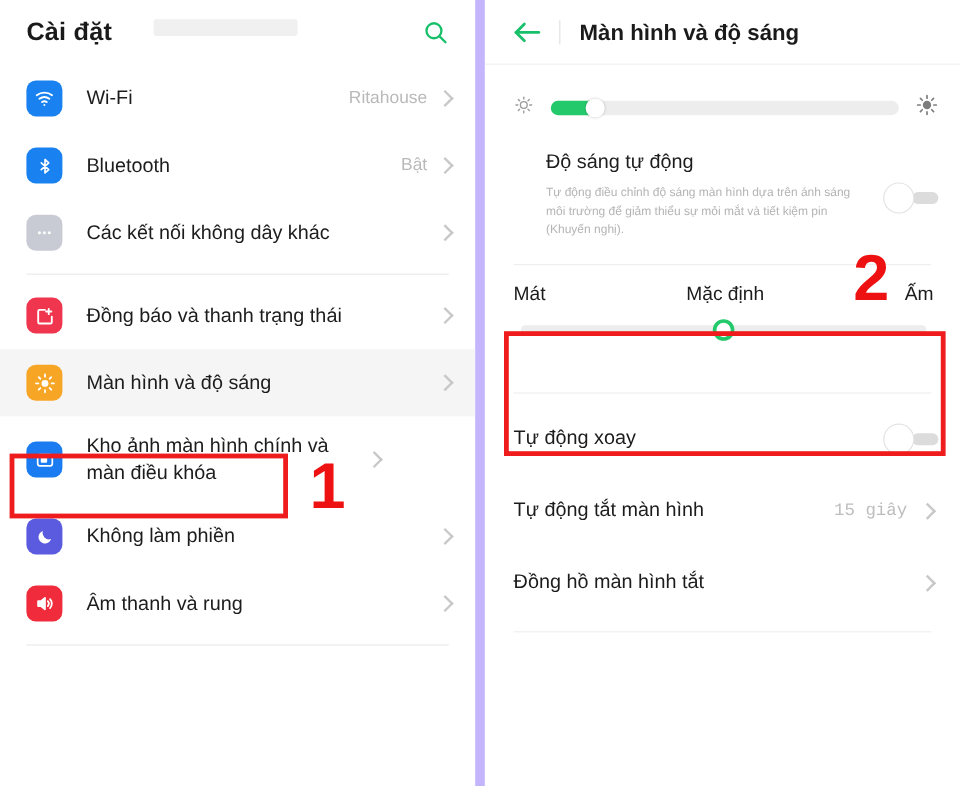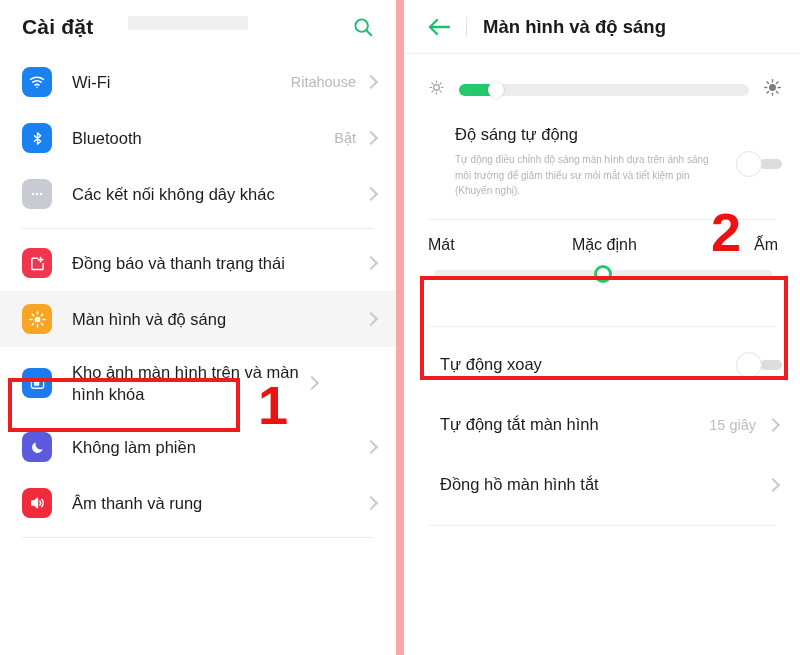--- a/index.html
+++ b/index.html
@@ -2,21 +2,21 @@
 <html><head>
 <meta charset="utf-8">
 <style>
   * { box-sizing: border-box; margin: 0; padding: 0; }
   html, body {
     width: 800px; height: 655px;
     background: #000;
     font-family: "Liberation Sans", sans-serif;
     overflow: hidden;
   }
-  .screens { display: flex; width: 800px; height: 655px; background: #fca5a5; }
+  .screens { display: flex; width: 800px; height: 655px; background: #c4b5fd; }
 
   
   .panel { background: #fff; height: 655px; position: relative; overflow: hidden; }
   .panel-left  { width: 396px; margin-right: 8px; }
   .panel-right { width: 396px; }
 
   
   .lhead {
     height: 54px; display: flex; align-items: center;
     padding: 0 18px 0 22px; position: relative;
@@ -79,23 +79,23 @@
   
   .ctemp { padding: 16px 22px 14px 24px; }
   .ctemp-head { font-size: 12.5px; color: #bdbdbd; letter-spacing: .6px; margin-bottom: 22px; }
   .ctemp-labels { display: flex; justify-content: space-between; align-items: baseline; margin-bottom: 16px; }
   .ctemp-labels span { font-size: 16px; color: #1c1c1c; }
   .ctemp-track { height: 8px; background: #ededed; border-radius: 4px; position: relative; margin: 0 6px 4px 6px; }
   .ctemp-knob { position: absolute; left: 50%; top: 50%; transform: translate(-50%,-50%);
                 width: 18px; height: 18px; border-radius: 50%; background: #fff; border: 3.5px solid #23c96a; }
 
   
-  .rrow { display: flex; align-items: center; padding: 0 18px 0 24px; min-height: 60px; margin-left: 12px; }
+  .rrow { display: flex; align-items: center; padding: 0 18px 0 24px; min-height: 60px; }
   .rrow-label { font-size: 16.5px; color: #1c1c1c; flex: 1; }
-  .rrow-value { font-size: 14.5px; color: #bdbdbd; margin-right: 12px; }
+  .rrow-value { font-size: 14.5px; color: #bdbdbd; margin-right: 12px; font-family: Liberation Mono, monospace; }
   .clipped { height: 14px; overflow: hidden; }
 
   
   .hbox { position: absolute; border: 4px solid #ee1c1c; pointer-events: none; }
   .anno-num {
     position: absolute; color: #ee1111; font-weight: bold;
     font-family: "Liberation Sans", sans-serif; line-height: 1;
   }
 </style>
 </head>
@@ -188,21 +188,21 @@
         <div class="chev"></div>
       </div>
 
       <div class="row tall">
         <div class="ico" style="background:#1a7cf0">
           <svg width="17" height="17" viewBox="0 0 24 24" fill="none" stroke="#fff" stroke-width="2" stroke-linejoin="round">
             <rect x="3.4" y="5.4" width="17.2" height="13.2" rx="2.3"></rect>
             <rect x="7" y="9" width="7.5" height="6" rx="1.1" fill="#fff" stroke="none"></rect>
           </svg>
         </div>
-        <div class="row-label" style="max-width:235px">Kho ảnh màn hình trên và màn hình khóa</div>
+        <div class="row-label" style="max-width:235px">Kho ảnh màn hình chính và màn điều khóa</div>
         <div class="chev"></div>
       </div>
 
       <div class="row">
         <div class="ico" style="background:#5b5be0">
           <svg width="17" height="17" viewBox="0 0 24 24" fill="#fff">
             <path d="M19.2 14.4A7.6 7.6 0 0 1 9.6 4.8a7.6 7.6 0 1 0 9.6 9.6z"></path>
           </svg>
         </div>
         <div class="row-label">Không làm phiền</div>

